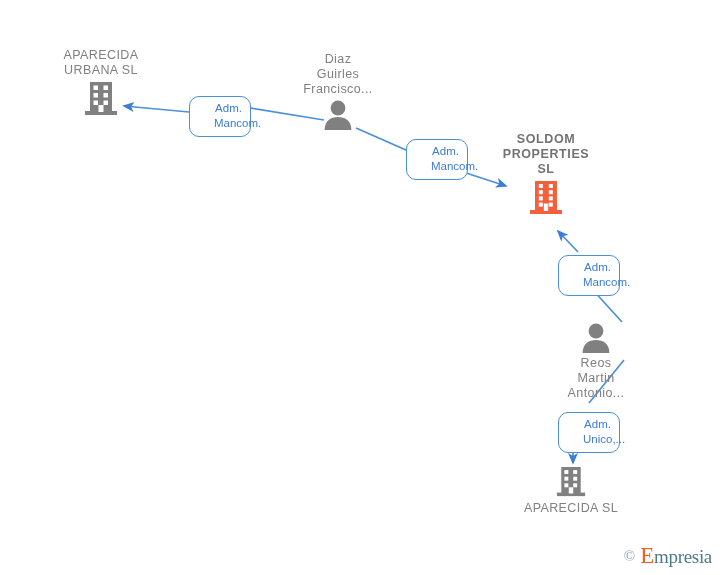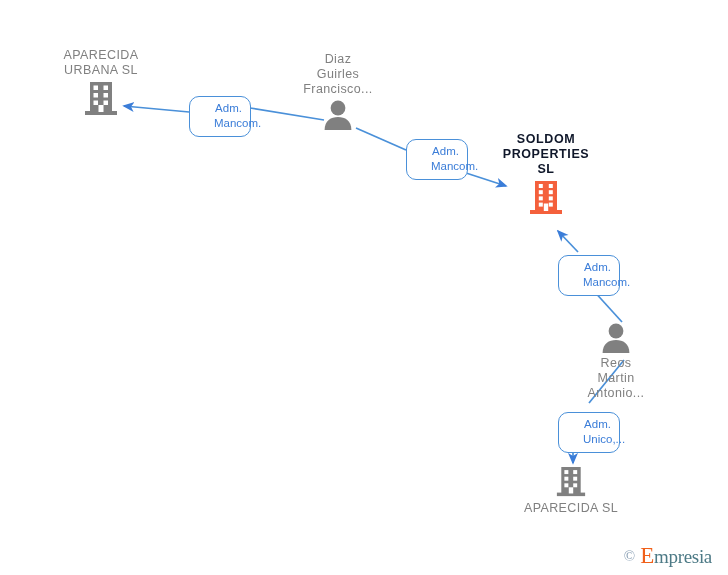--- a/index.html
+++ b/index.html
@@ -35,21 +35,21 @@
   }
   .node-label {
     font-size: 12.5px;
     line-height: 15px;
     color: #808080;
     letter-spacing: 0.4px;
     white-space: pre-line;
   }
   .node-label.focus {
     font-weight: bold;
-    color: #0f172a;
+    color: #737373;
     letter-spacing: 0.6px;
   }
   .node-icon {
     display: block;
     margin: 2px auto 0 auto;
   }
   .node.below .node-label {
     margin-top: 2px;
   }
 
@@ -156,21 +156,21 @@
       <rect x="9.8" y="11.2" width="4" height="4" fill="#ffffff"></rect>
       <rect x="19.8" y="11.2" width="4" height="4" fill="#ffffff"></rect>
       <rect x="9.8" y="17.4" width="4" height="4" fill="#ffffff"></rect>
       <rect x="19.8" y="17.4" width="4" height="4" fill="#ffffff"></rect>
       <rect x="9.8" y="23.6" width="4" height="4" fill="#ffffff"></rect>
       <rect x="19.8" y="23.6" width="4" height="4" fill="#ffffff"></rect>
       <rect x="14.8" y="24.5" width="4.4" height="7.5" fill="#ffffff"></rect>
     </svg>
   </div>
 
-  <div class="node below" style="left:616px; top:320px;">
+  <div class="node below" style="left:596px; top:320px;">
     <svg class="node-icon" width="30" height="32" viewBox="0 0 30 32">
       <circle cx="15" cy="9" r="7.4" fill="#808080"></circle>
       <path d="M 1.6 31 C 1.6 21.4 8 18 15 18 C 22 18 28.4 21.4 28.4 31 Z" fill="#808080"></path>
     </svg>
     <div class="node-label">Reos
 Martin
 Antonio...</div>
   </div>
 
   <div class="node below" style="left:571px; top:463px;">

